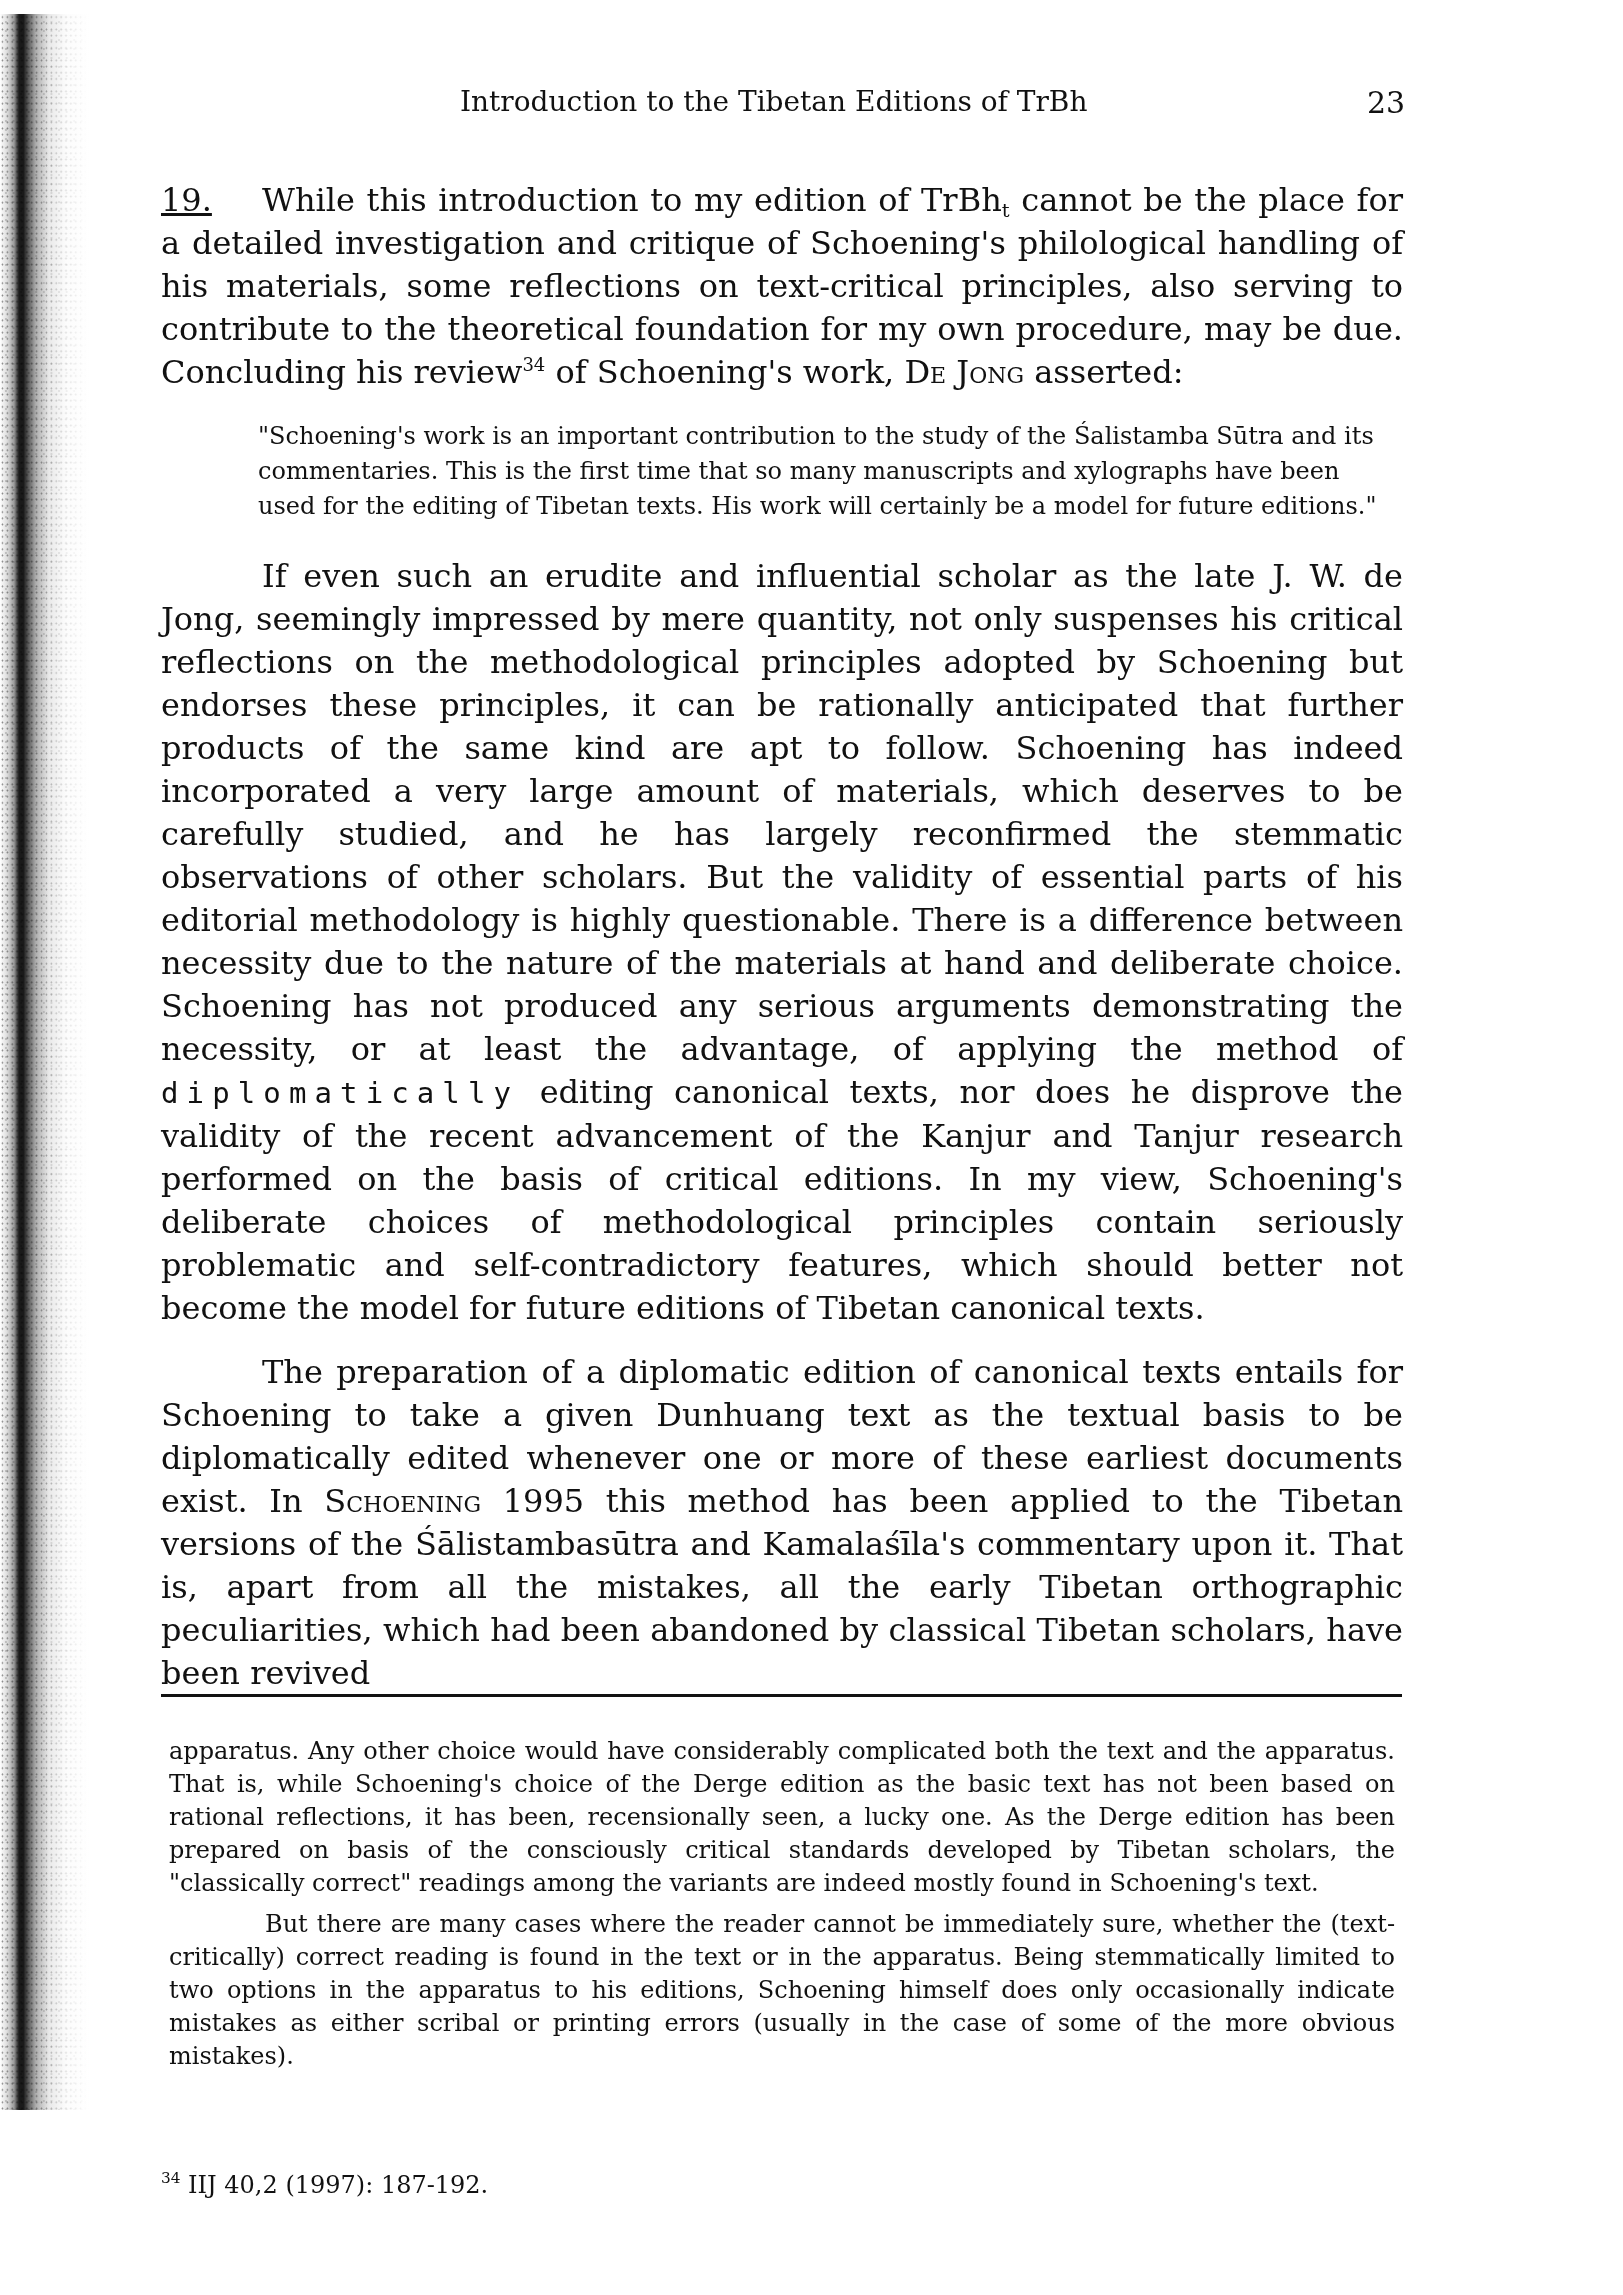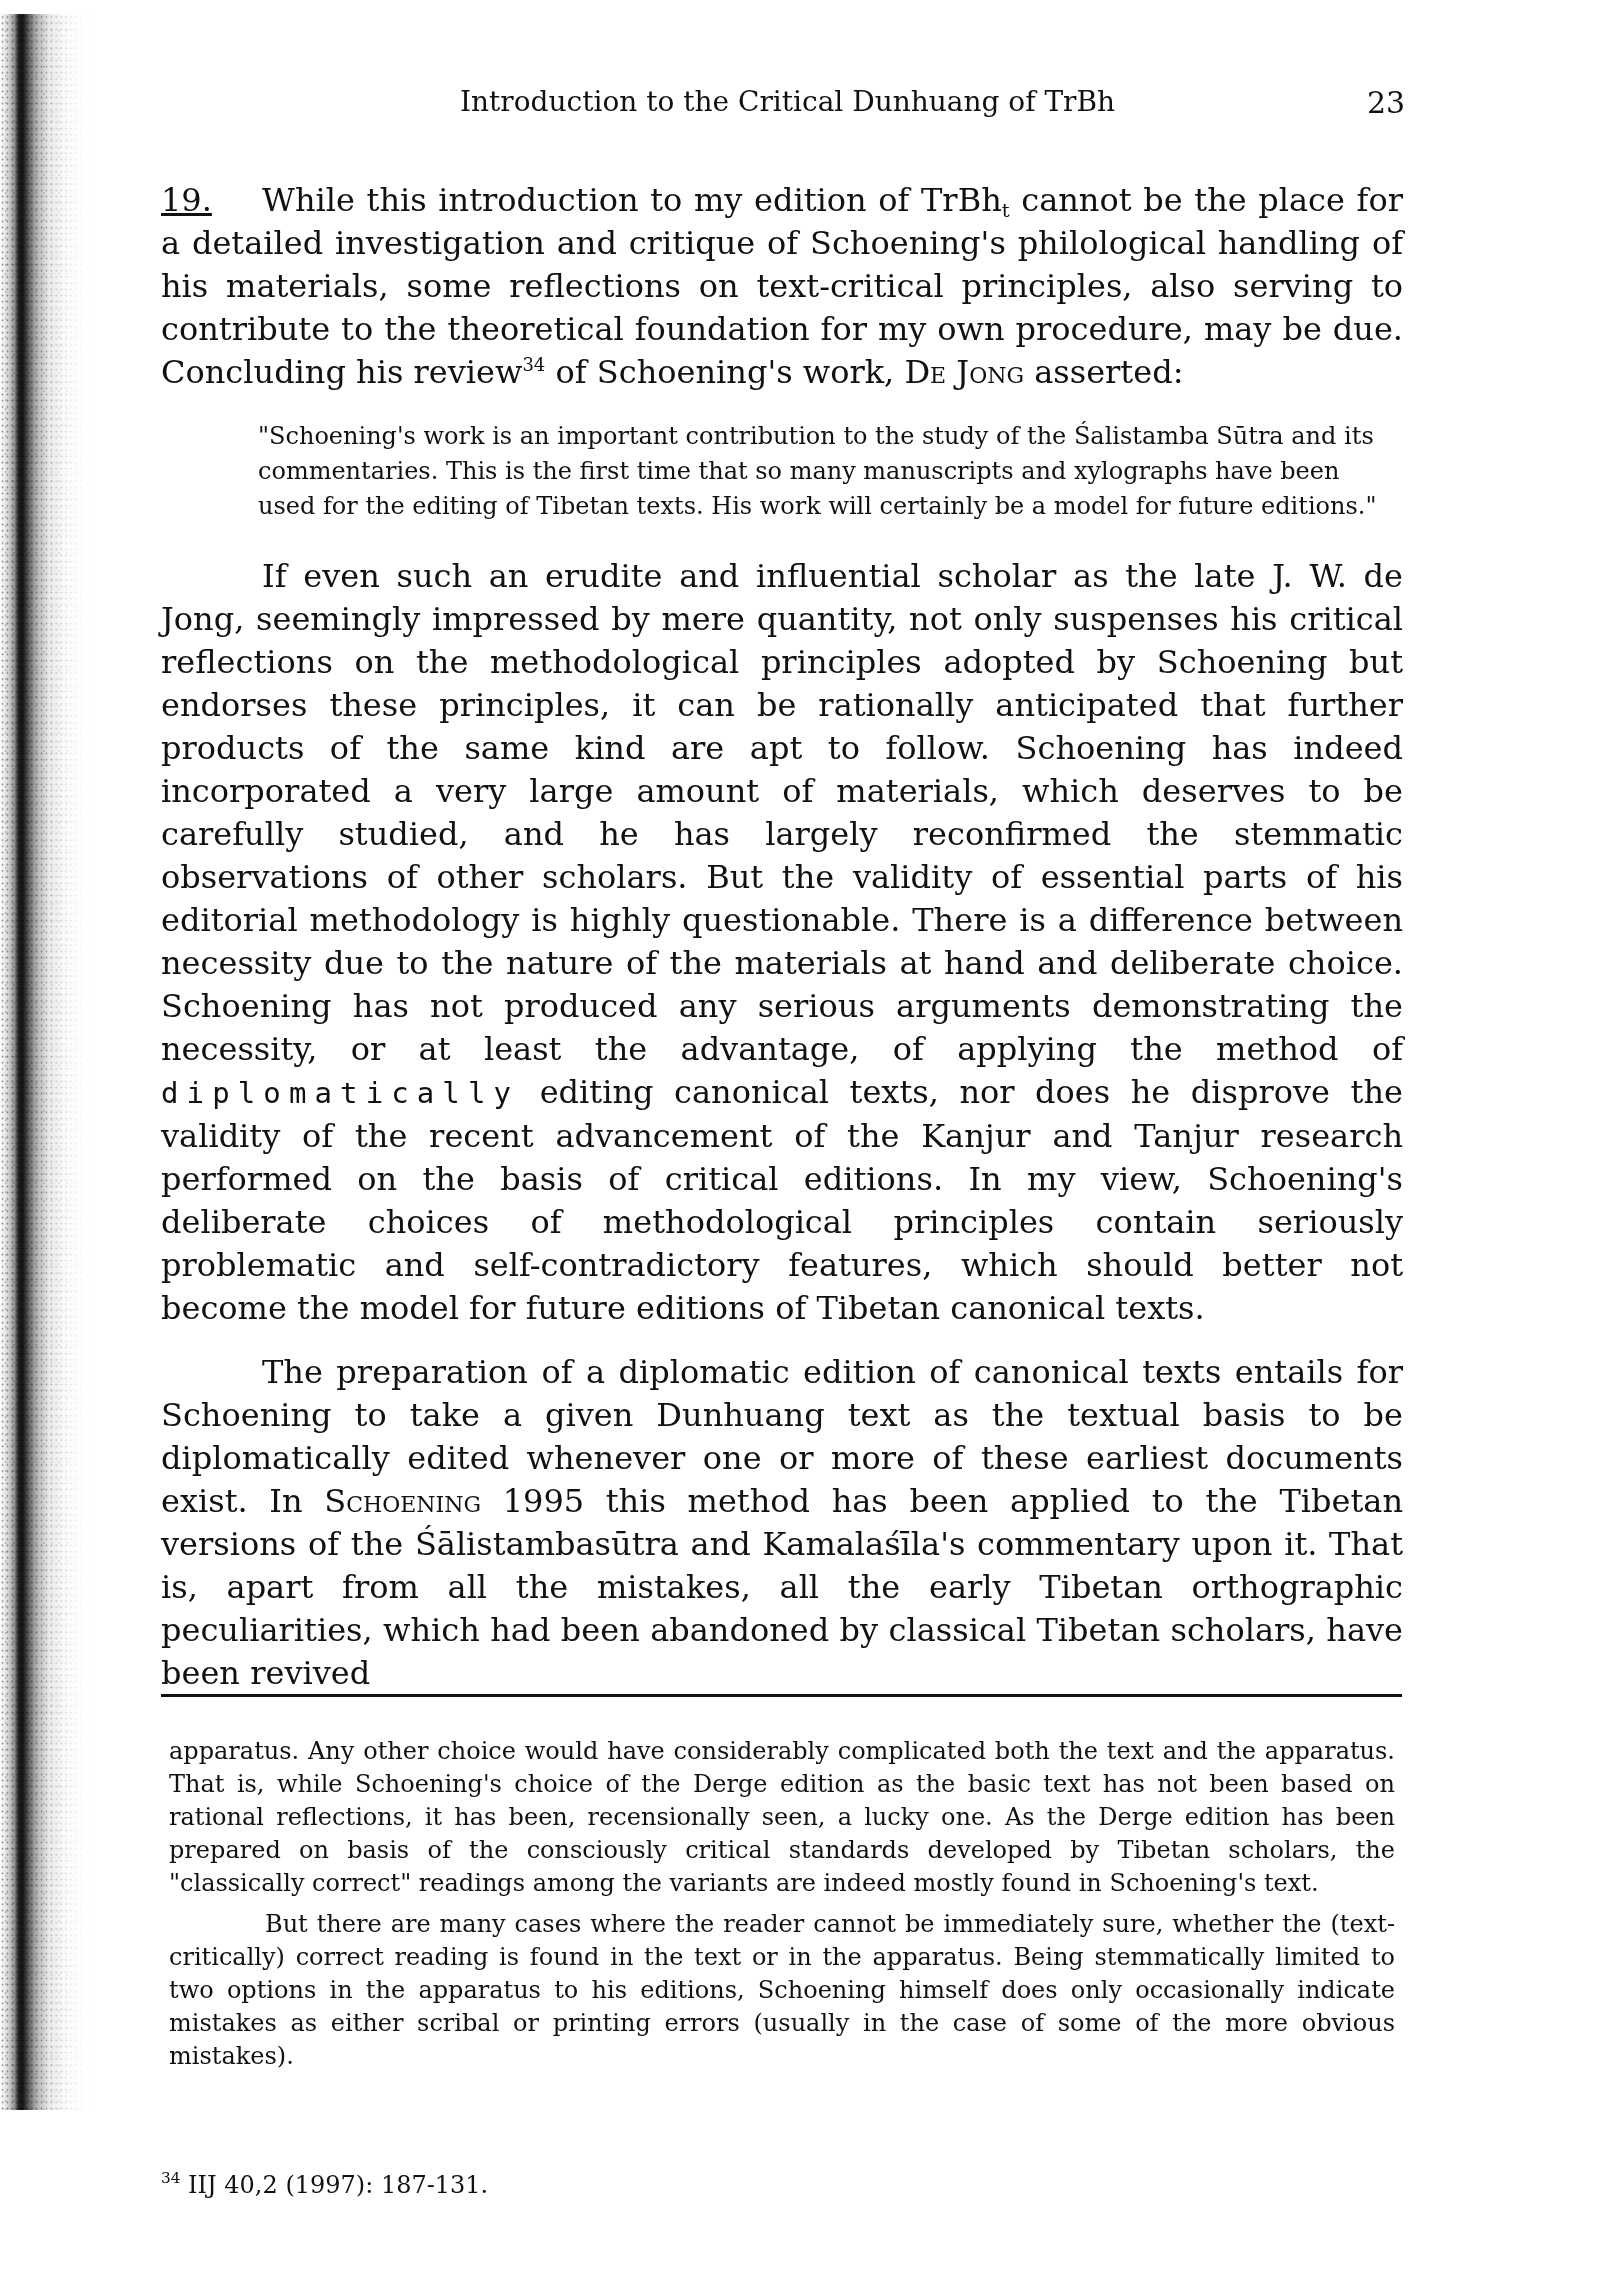--- a/index.html
+++ b/index.html
@@ -150,34 +150,34 @@
       font-size: 15.3px;
       vertical-align: 9.7px;
       line-height: 0;
     }
   </style>
 </head>
 <body>
 
 <div class="binding"></div>
 
-<div class="running-head">Introduction to the Critical Dunhuang of TrBh</div>
+<div class="running-head">Introduction to the Tibetan Editions of TrBh</div>
 <div class="page-number">23</div>
 
 <div class="main">
   <p class="para"><span class="para-num">19.</span><span>While this introduction to my edition of TrBh</span><sub class="sub-t">t</sub><span> cannot be the place for a detailed investigation and critique of Schoening's philological handling of his materials, some reflections on text-critical principles, also serving to contribute to the theoretical foundation for my own procedure, may be due. Concluding his review</span><sup class="fnref">34</sup><span> of Schoening's work, </span><span class="smallcaps">De Jong</span><span> asserted:</span></p>
 
   <p class="quote">"Schoening's work is an important contribution to the study of the Śalistamba Sūtra and its commentaries. This is the first time that so many manuscripts and xylographs have been used for the editing of Tibetan texts. His work will certainly be a model for future editions."</p>
 
   <p class="para indent"><span>If even such an erudite and influential scholar as the late J. W. de Jong, seemingly impressed by mere quantity, not only suspenses his critical reflections on the methodological principles adopted by Schoening but endorses these principles, it can be rationally anticipated that further products of the same kind are apt to follow. Schoening has indeed incorporated a very large amount of materials, which deserves to be carefully studied, and he has largely reconfirmed the stemmatic observations of other scholars. But the validity of essential parts of his editorial methodology is highly questionable. There is a difference between necessity due to the nature of the materials at hand and deliberate choice. Schoening has not produced any serious arguments demonstrating the necessity, or at least the advantage, of applying the method of </span><span class="spaced">diplomatically</span><span> editing canonical texts, nor does he disprove the validity of the recent advancement of the Kanjur and Tanjur research performed on the basis of critical editions.  In my view, Schoening's deliberate choices of methodological principles contain seriously problematic and self-contradictory features, which should better not become the model for future editions of Tibetan canonical texts.</span></p>
 
   <p class="para indent" style="margin-top: 21px;"><span>The preparation of a diplomatic edition of canonical texts entails for Schoening to take a given Dunhuang text as the textual basis to be diplomatically edited whenever one or more of these earliest documents exist. In </span><span class="smallcaps">Schoening</span><span> 1995 this method has been applied to the Tibetan versions of the </span><span class="ital">Śālistambasūtra</span><span> and Kamalaśīla's commentary upon it. That is, apart from all the mistakes, all the early Tibetan orthographic peculiarities, which had been abandoned by classical Tibetan scholars, have been revived</span></p>
 </div>
 
 <div class="fn-rule"></div>
 
 <div class="footnotes">
   <p class="fn-para">apparatus. Any other choice would have considerably complicated both the text and the apparatus. That is, while Schoening's choice of the Derge edition as the basic text has not been based on rational reflections, it has been, recensionally seen, a lucky one. As the Derge edition has been prepared on basis of the consciously critical standards developed by Tibetan scholars, the "classically correct" readings among the variants are indeed mostly found in Schoening's text.</p>
   <p class="fn-para indent">But there are many cases where the reader cannot be immediately sure, whether the (text-critically) correct reading is found in the text or in the apparatus. Being stemmatically limited to two options in the apparatus to his editions, Schoening himself does only occasionally indicate mistakes as either scribal or printing errors (usually in the case of some of the more obvious mistakes).</p>
 </div>
 
-<div class="fn-note"><sup>34</sup><span> IIJ 40,2 (1997): 187-131.</span></div>
+<div class="fn-note"><sup>34</sup><span> IIJ 40,2 (1997): 187-192.</span></div>
 
 
 </body></html>

